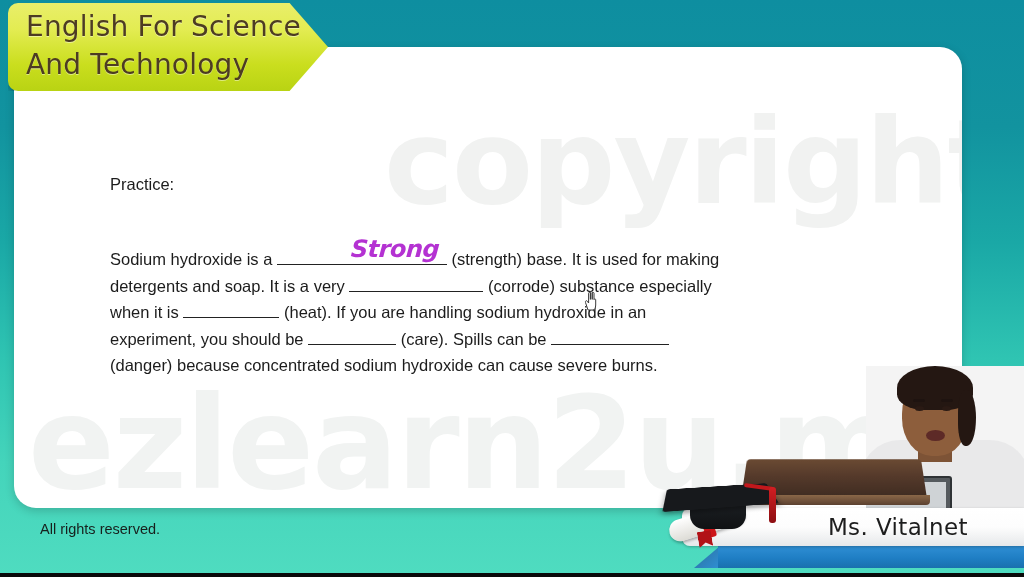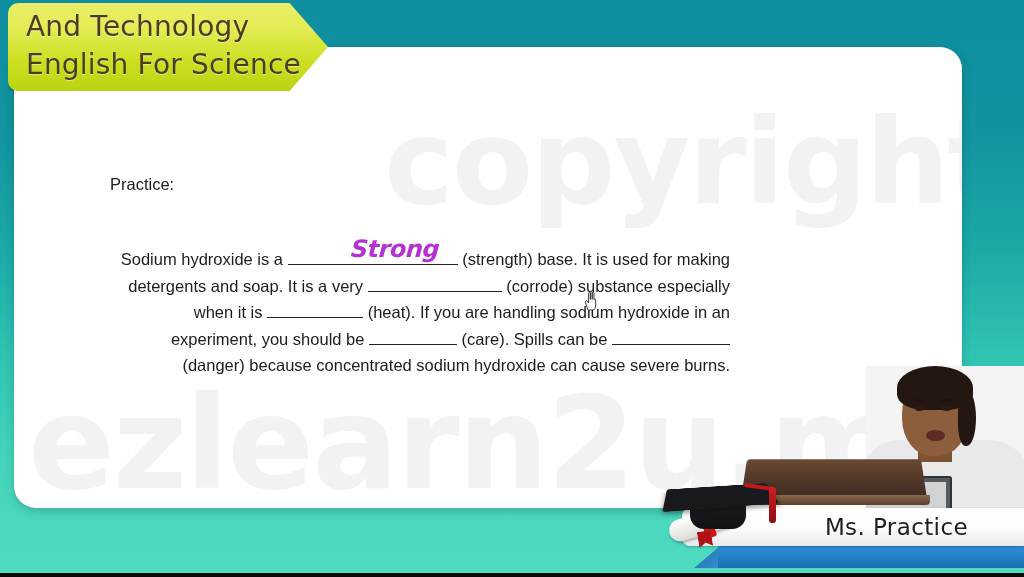--- a/index.html
+++ b/index.html
@@ -94,21 +94,20 @@
     font-family:"Liberation Sans", sans-serif;
   }
 
   #passage {
     position:absolute; left:96px; top:199px;
     width:620px;
     font-size:16.5px;
     line-height:26.5px;
     color:#1c1c1c;
     font-family:"Liberation Sans", sans-serif;
-    text-align:right;
   }
   .blank {
     display:inline-block;
     border-bottom:1.6px solid #222;
     vertical-align:baseline;
     position:relative;
     height:17px;
   }
   .blank.b-strength { width:170px; }
   .blank.b-corrode  { width:134px; }
@@ -294,26 +293,27 @@
       <svg width="18" height="22" viewBox="0 0 18 22">
         <path d="M6 20 L3.5 12.5 C3 11 4.5 10 5.4 11.3 L6.6 13 L6.6 3.2
                  C6.6 2.1 8.4 2.1 8.4 3.2 L8.4 9.4 L8.4 2.2 C8.4 1.1 10.2 1.1 10.2 2.2
                  L10.2 9.4 L10.2 3.2 C10.2 2.1 12 2.1 12 3.2 L12 9.6
                  C12 8.6 13.7 8.7 13.7 9.8 L13.7 15 C13.7 18 12.4 20 11 20 Z" fill="#ffffff" stroke="#3a3a3a" stroke-width="1"></path>
       </svg>
     </div>
   </div>
 
   <div id="header-banner">
+    <div class="line">English For Science</div>
     <div class="line">And Technology</div>
-    <div class="line">English For Science</div>
   </div>
 
 
   <div id="copyright">
+    <span class="l2">All rights reserved.</span>
   </div>
 
   <div id="presenter-video">
     <div class="pv-bg"></div>
     <div class="pv-shirt"></div>
     <div class="pv-neck"></div>
     <div class="pv-head"></div>
     <div class="pv-hair"></div>
     <div class="pv-hair-side"></div>
     <div class="pv-brow l"></div>
@@ -328,21 +328,21 @@
   </div>
 
   <div id="nameplate-zone">
     <div id="wood-bar"></div>
     <div id="wood-bar-lip"></div>
 
     <div id="blue-bar-tip"></div>
     <div id="blue-bar"></div>
 
     <div id="name-bar">
-      <div id="presenter-name">Ms. Practice</div>
+      <div id="presenter-name">Ms. Vitalnet</div>
     </div>
 
     <div id="diploma"></div>
     <div id="diploma-ribbon"></div>
     <div id="diploma-ribbon-tail"></div>
 
     <div id="grad-cap-base"></div>
     <div id="grad-cap-board"></div>
     <div id="grad-tassel-cord"></div>
     <div id="grad-tassel"></div>

